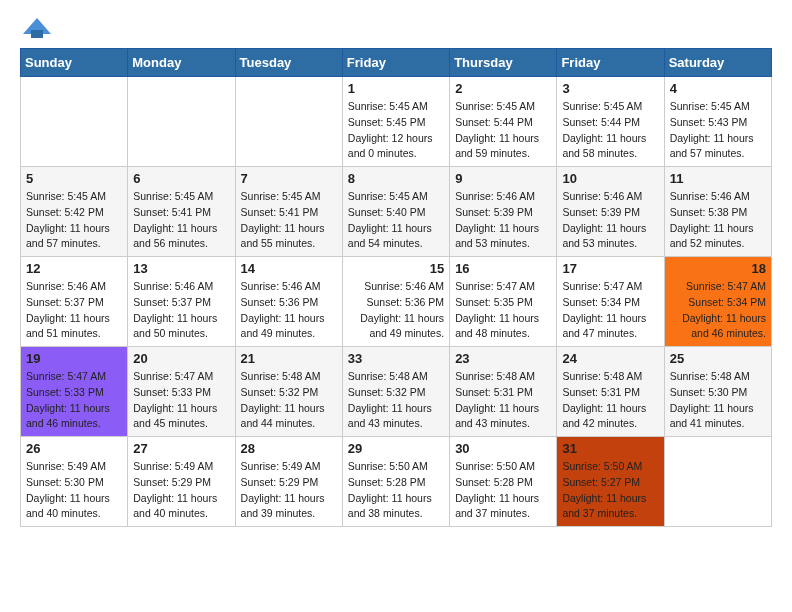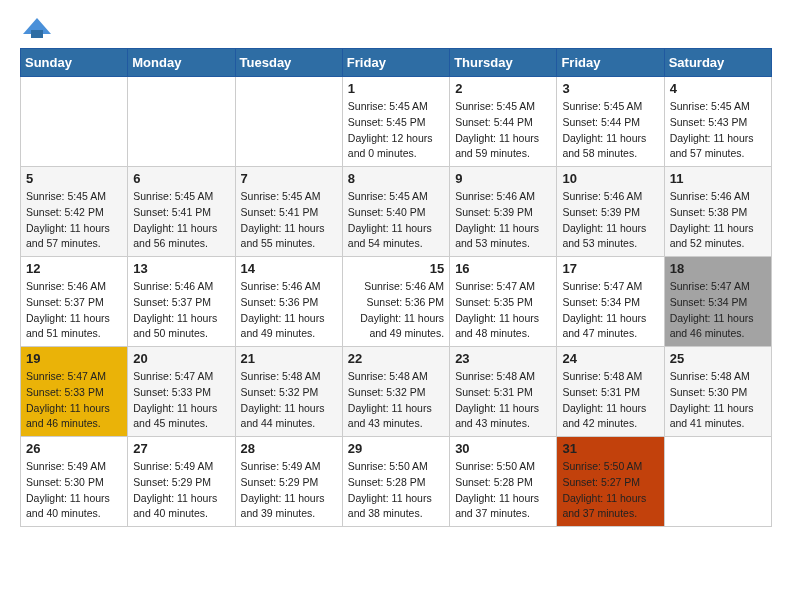--- a/index.html
+++ b/index.html
@@ -245,30 +245,30 @@
 Daylight: 11 hours
 and 48 minutes.</div>
         </td>
         <td style="background-color: rgb(255, 255, 255);">
           <span class="day-number">17</span>
           <div class="day-info" style="white-space: pre-line;">Sunrise: 5:47 AM
 Sunset: 5:34 PM
 Daylight: 11 hours
 and 47 minutes.</div>
         </td>
-        <td style="background-color: #a3a3a3;">
+        <td style="background-color: #f97316; text-align: right;">
           <span class="day-number">18</span>
           <div class="day-info" style="white-space: pre-line;">Sunrise: 5:47 AM
 Sunset: 5:34 PM
 Daylight: 11 hours
 and 46 minutes.</div>
         </td>
       </tr>
       <tr>
-        <td style="background-color: #eab308; margin-left: 28px;">
+        <td style="background-color: #8b5cf6; margin-left: 28px;">
           <span class="day-number">19</span>
           <div class="day-info" style="white-space: pre-line;">Sunrise: 5:47 AM
 Sunset: 5:33 PM
 Daylight: 11 hours
 and 46 minutes.</div>
         </td>
         <td style="background-color: rgb(245, 245, 245);">
           <span class="day-number">20</span>
           <div class="day-info" style="white-space: pre-line;">Sunrise: 5:47 AM
 Sunset: 5:33 PM
@@ -276,21 +276,21 @@
 and 45 minutes.</div>
         </td>
         <td style="background-color: rgb(245, 245, 245);">
           <span class="day-number">21</span>
           <div class="day-info" style="white-space: pre-line;">Sunrise: 5:48 AM
 Sunset: 5:32 PM
 Daylight: 11 hours
 and 44 minutes.</div>
         </td>
         <td style="background-color: rgb(245, 245, 245);">
-          <span class="day-number">22</span>
+          <span class="day-number">33</span>
           <div class="day-info" style="white-space: pre-line;">Sunrise: 5:48 AM
 Sunset: 5:32 PM
 Daylight: 11 hours
 and 43 minutes.</div>
         </td>
         <td style="background-color: rgb(245, 245, 245);">
           <span class="day-number">23</span>
           <div class="day-info" style="white-space: pre-line;">Sunrise: 5:48 AM
 Sunset: 5:31 PM
 Daylight: 11 hours

